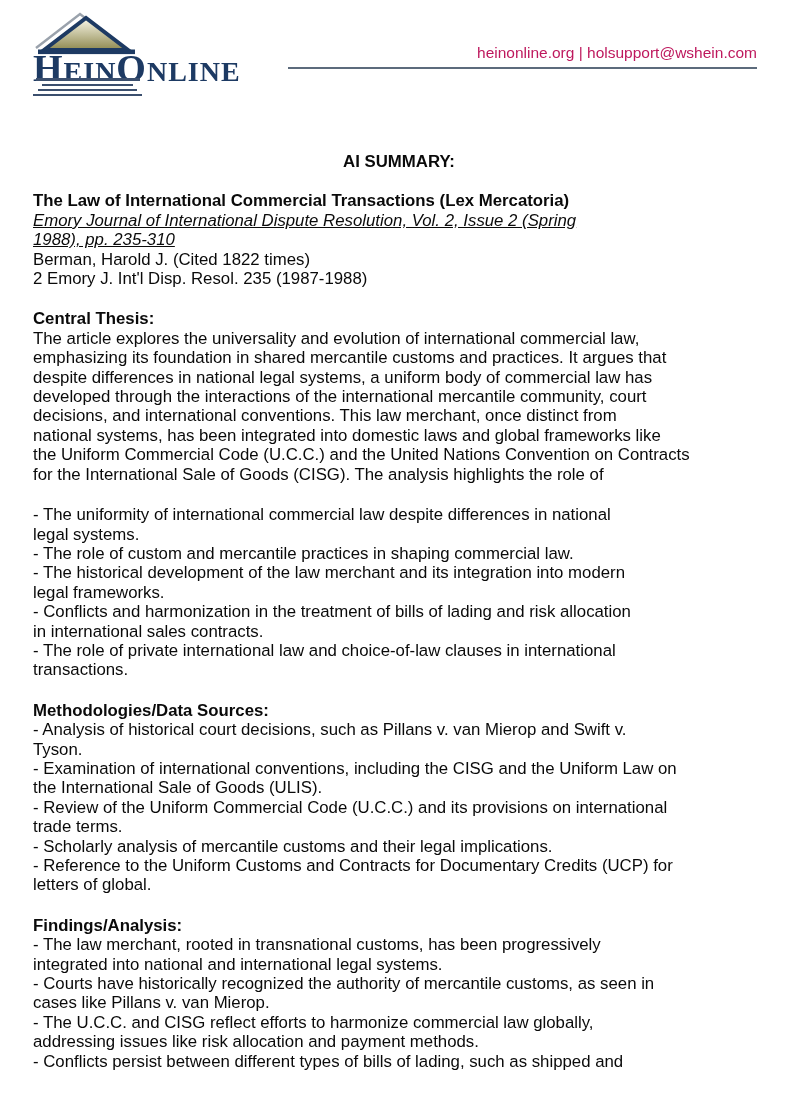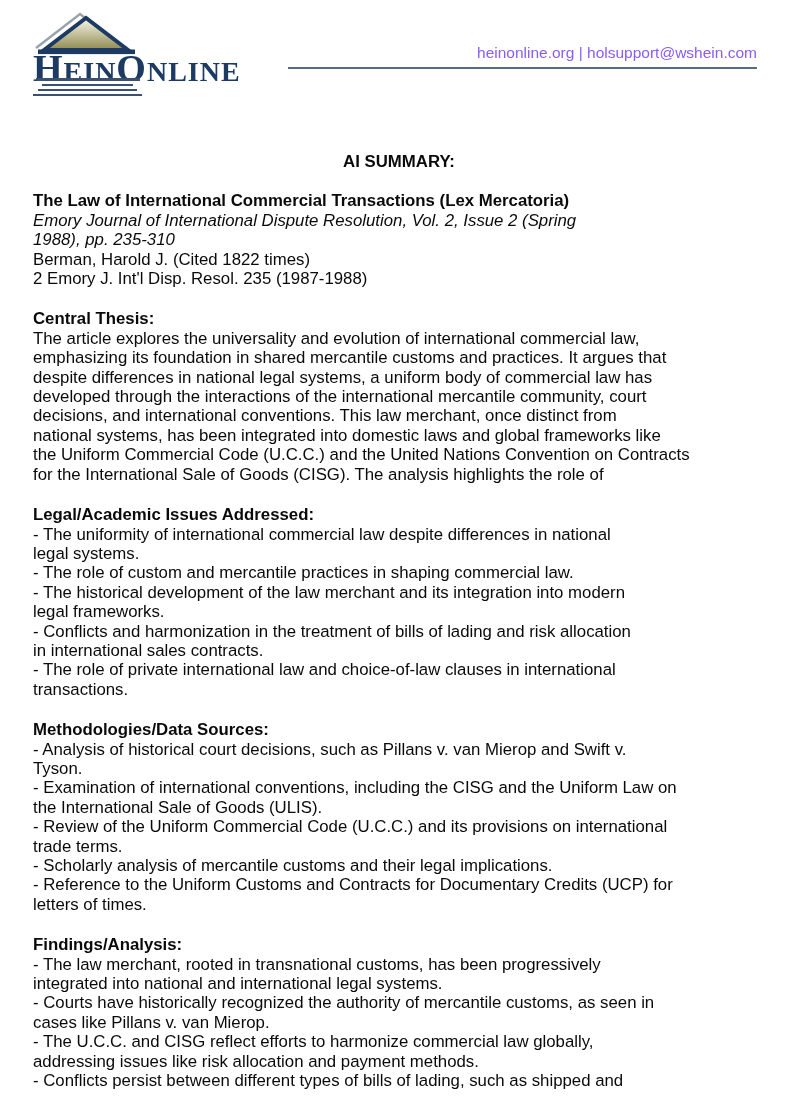--- a/index.html
+++ b/index.html
@@ -28,32 +28,32 @@
   .wordmark .lg{font-size:38px;}
   .wordmark .sm{font-size:28px;}
   .steps{position:absolute;left:0;top:68px;width:150px;height:22px;}
   .steps .bar{position:absolute;height:2.6px;background:#3b4f6e;}
   .bar.b1{left:3px;width:104px;top:0;}
   .bar.b2{left:9px;width:91px;top:5.5px;}
   .bar.b3{left:5px;width:99px;top:10.5px;}
   .bar.b4{left:0px;width:109px;top:15.5px;}
   .contact{
     position:absolute;top:44px;right:43px;
-    font-size:15.5px;color:#8b5cf6;
+    font-size:15.5px;color:#be185d;
   }
   .rule{
     position:absolute;top:67px;left:288px;right:43px;height:2px;
     background:var(--steel);
   }
   
   .main{padding:0 35px 0 33px;font-size:16.8px;line-height:19.4px;}
   .ai-label{margin-top:32px;font-weight:700;text-align:center;}
   .article{margin-top:20px;}
   .article-title{font-weight:700;}
-  .journal-line{font-style:italic;}
+  .journal-line{font-style:italic;text-decoration:underline;}
   .sec{margin-top:21px;}
   .sec-heading{font-weight:700;margin-top:19px;}
 </style>
 </head>
 <body>
 
 <div class="header">
   <div class="logo">
     <svg class="pediment" width="102" height="46" viewBox="0 0 102 46" aria-hidden="true">
       <defs>
@@ -97,42 +97,41 @@
         <div class="sec-line">The article explores the universality and evolution of international commercial law,</div>
         <div class="sec-line">emphasizing its foundation in shared mercantile customs and practices. It argues that</div>
         <div class="sec-line">despite differences in national legal systems, a uniform body of commercial law has</div>
         <div class="sec-line">developed through the interactions of the international mercantile community, court</div>
         <div class="sec-line">decisions, and international conventions. This law merchant, once distinct from</div>
         <div class="sec-line">national systems, has been integrated into domestic laws and global frameworks like</div>
         <div class="sec-line">the Uniform Commercial Code (U.C.C.) and the United Nations Convention on Contracts</div>
         <div class="sec-line">for the International Sale of Goods (CISG). The analysis highlights the role of</div>
       </section>
       <section class="sec">
-        <div class="sec-heading">Legal/Academic Issues Addressed:</div>
         <div class="sec-line">- The uniformity of international commercial law despite differences in national</div>
         <div class="sec-line">legal systems.</div>
         <div class="sec-line">- The role of custom and mercantile practices in shaping commercial law.</div>
         <div class="sec-line">- The historical development of the law merchant and its integration into modern</div>
         <div class="sec-line">legal frameworks.</div>
         <div class="sec-line">- Conflicts and harmonization in the treatment of bills of lading and risk allocation</div>
         <div class="sec-line">in international sales contracts.</div>
         <div class="sec-line">- The role of private international law and choice-of-law clauses in international</div>
         <div class="sec-line">transactions.</div>
       </section>
       <section class="sec">
         <div class="sec-heading">Methodologies/Data Sources:</div>
         <div class="sec-line">- Analysis of historical court decisions, such as Pillans v. van Mierop and Swift v.</div>
         <div class="sec-line">Tyson.</div>
         <div class="sec-line">- Examination of international conventions, including the CISG and the Uniform Law on</div>
         <div class="sec-line">the International Sale of Goods (ULIS).</div>
         <div class="sec-line">- Review of the Uniform Commercial Code (U.C.C.) and its provisions on international</div>
         <div class="sec-line">trade terms.</div>
         <div class="sec-line">- Scholarly analysis of mercantile customs and their legal implications.</div>
         <div class="sec-line">- Reference to the Uniform Customs and Contracts for Documentary Credits (UCP) for</div>
-        <div class="sec-line">letters of times.</div>
+        <div class="sec-line">letters of global.</div>
       </section>
       <section class="sec">
         <div class="sec-heading">Findings/Analysis:</div>
         <div class="sec-line">- The law merchant, rooted in transnational customs, has been progressively</div>
         <div class="sec-line">integrated into national and international legal systems.</div>
         <div class="sec-line">- Courts have historically recognized the authority of mercantile customs, as seen in</div>
         <div class="sec-line">cases like Pillans v. van Mierop.</div>
         <div class="sec-line">- The U.C.C. and CISG reflect efforts to harmonize commercial law globally,</div>
         <div class="sec-line">addressing issues like risk allocation and payment methods.</div>
         <div class="sec-line">- Conflicts persist between different types of bills of lading, such as shipped and</div>

